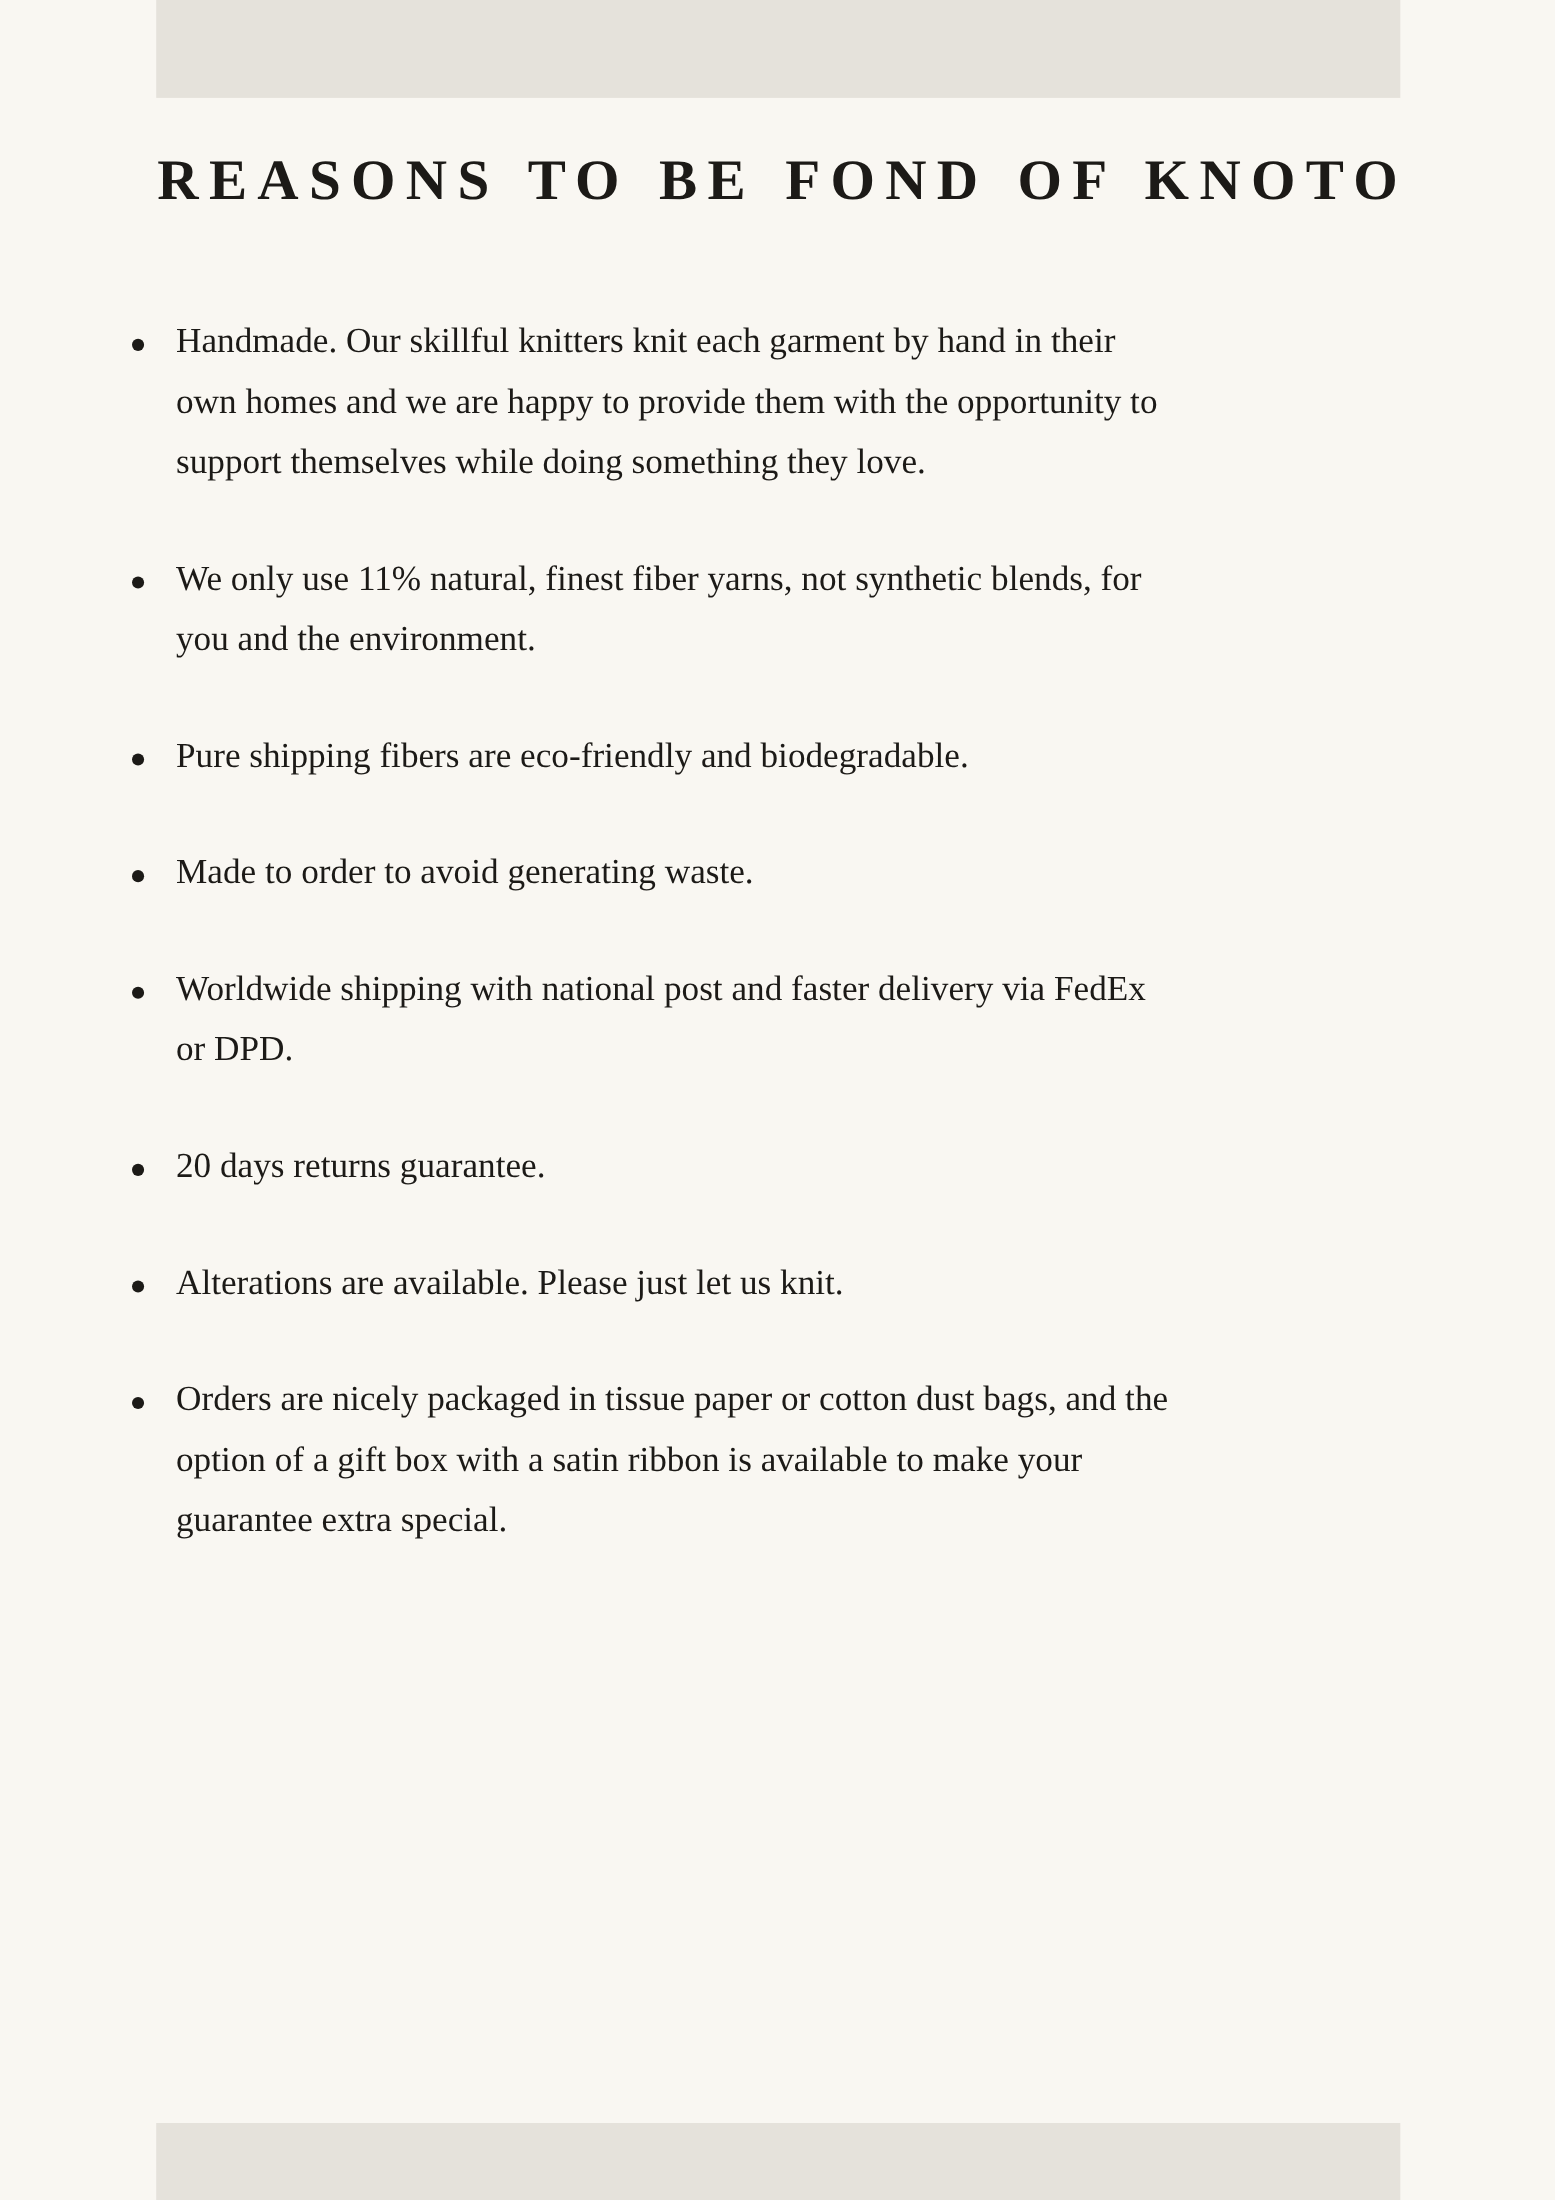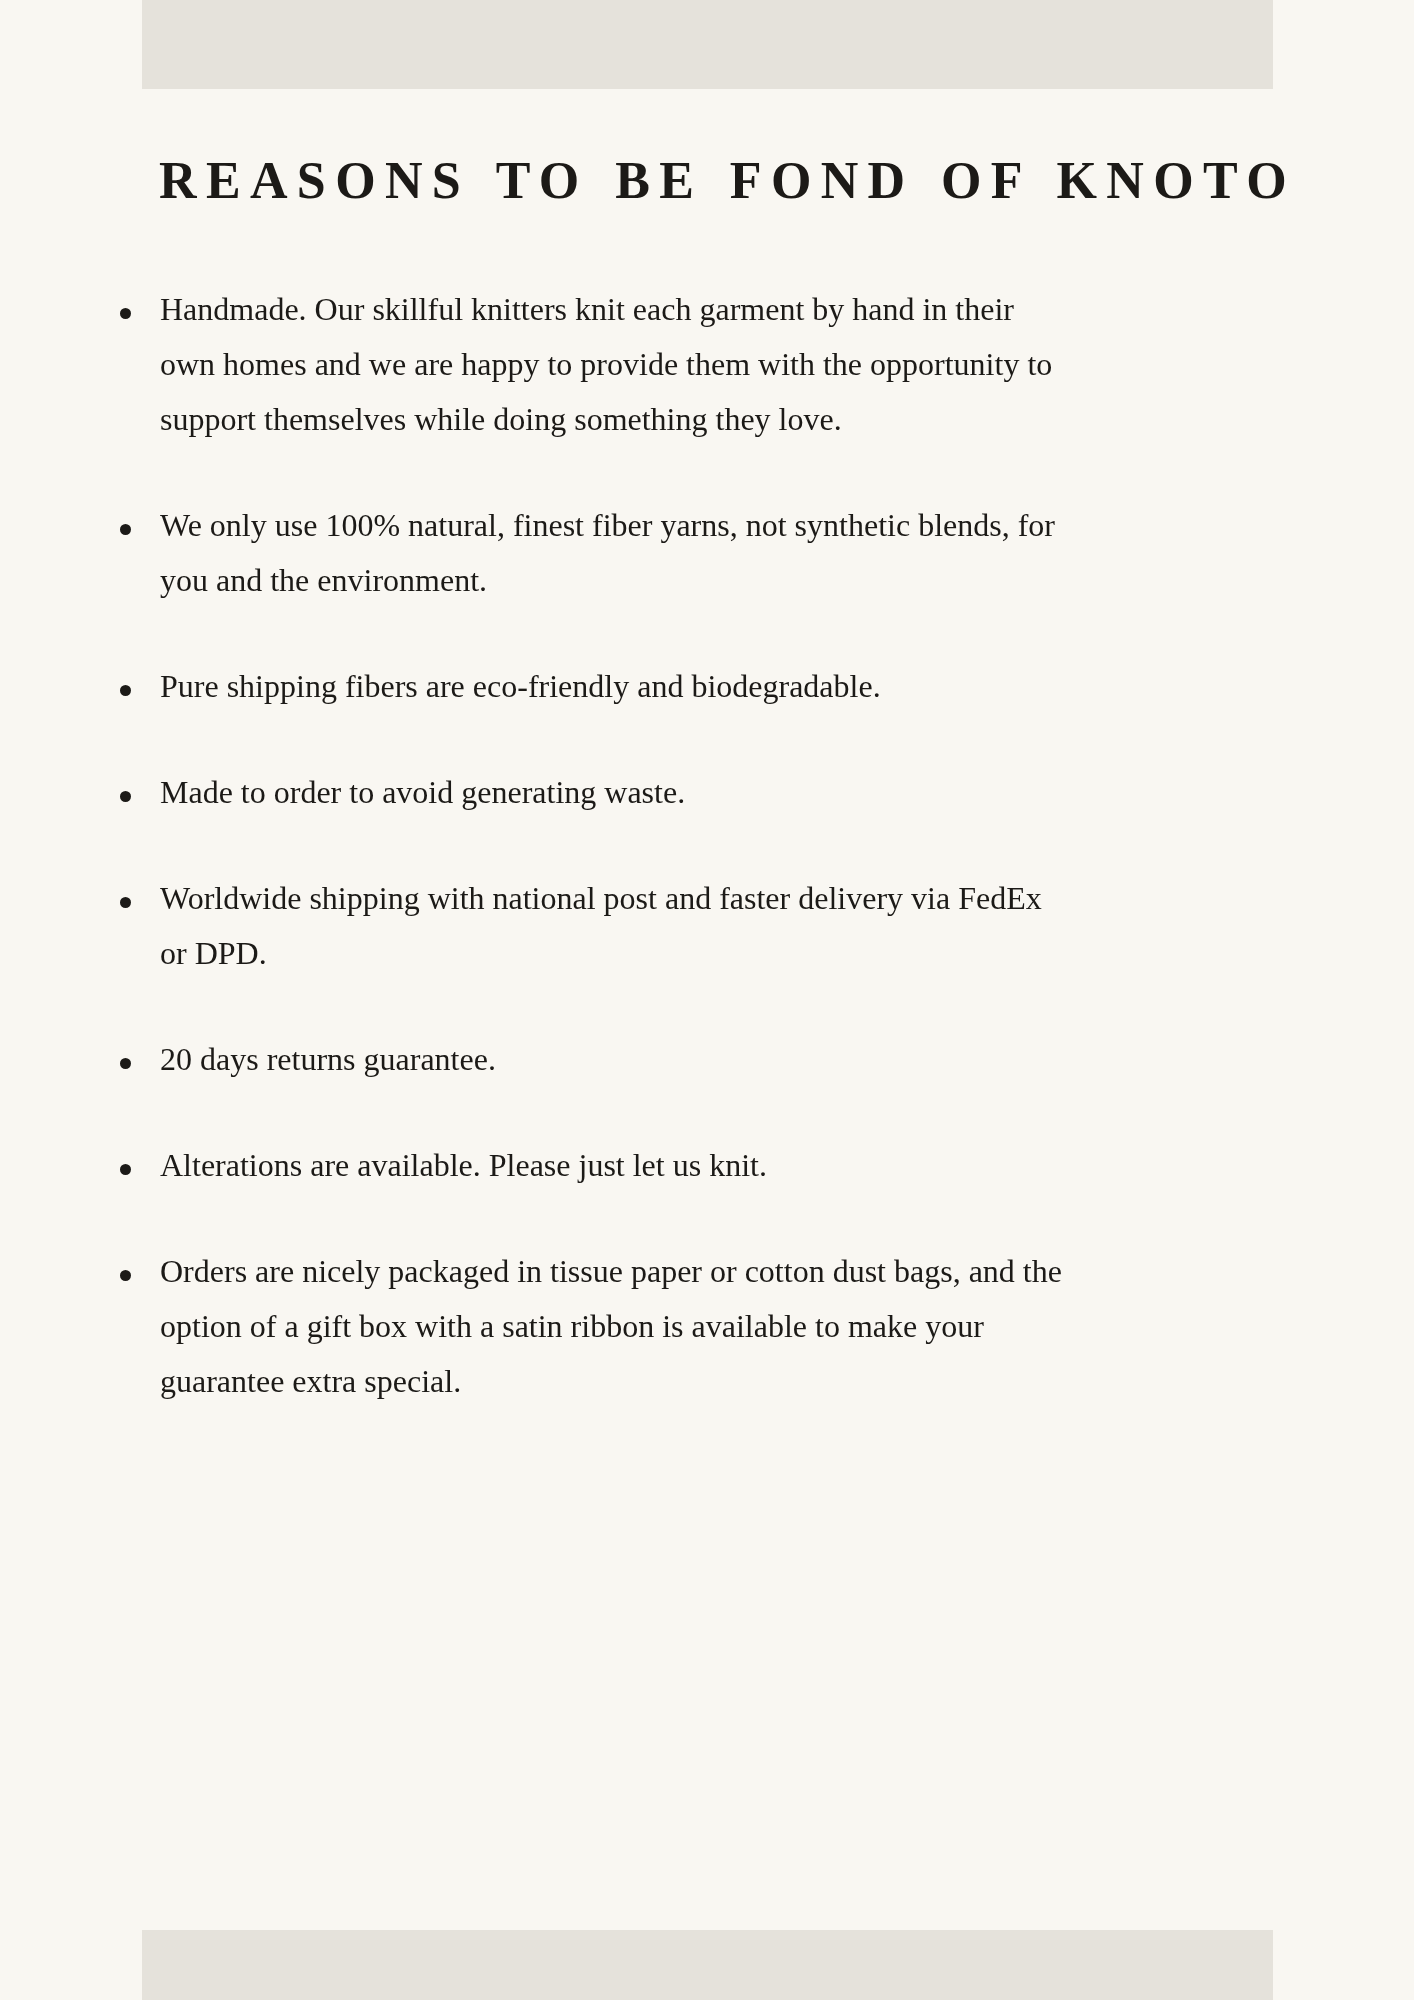--- a/index.html
+++ b/index.html
@@ -22,21 +22,21 @@
     width: 1131px;
     background: var(--band, #e5e2db);
   }
   .band-top  { top: 0;      height: 89px; }
   .band-bottom { top: 1930px; height: 70px; }
 
   .title {
     position: absolute;
     left: 143px;
     top: 139px;
-    margin: 16px;
+    margin: 0;
     font-size: 52px;
     line-height: 1;
     font-weight: bold;
     letter-spacing: 0.18em;
     word-spacing: 0.08em;
     white-space: nowrap;
   }
 
   .bullet-list {
     position: absolute;
@@ -78,21 +78,21 @@
         <span class="bullet-dot"></span>
         <div class="bullet-text">
           <div class="bullet-line">Handmade. Our skillful knitters knit each garment by hand in their</div>
           <div class="bullet-line">own homes and we are happy to provide them with the opportunity to</div>
           <div class="bullet-line">support themselves while doing something they love.</div>
         </div>
       </li>
       <li class="bullet-item">
         <span class="bullet-dot"></span>
         <div class="bullet-text">
-          <div class="bullet-line">We only use 100% natural, finest fiber yarns, not synthetic blends, for</div>
+          <div class="bullet-line">We only use 11% natural, finest fiber yarns, not synthetic blends, for</div>
           <div class="bullet-line">you and the environment.</div>
         </div>
       </li>
       <li class="bullet-item">
         <span class="bullet-dot"></span>
         <div class="bullet-text">
           <div class="bullet-line">Pure shipping fibers are eco-friendly and biodegradable.</div>
         </div>
       </li>
       <li class="bullet-item">

